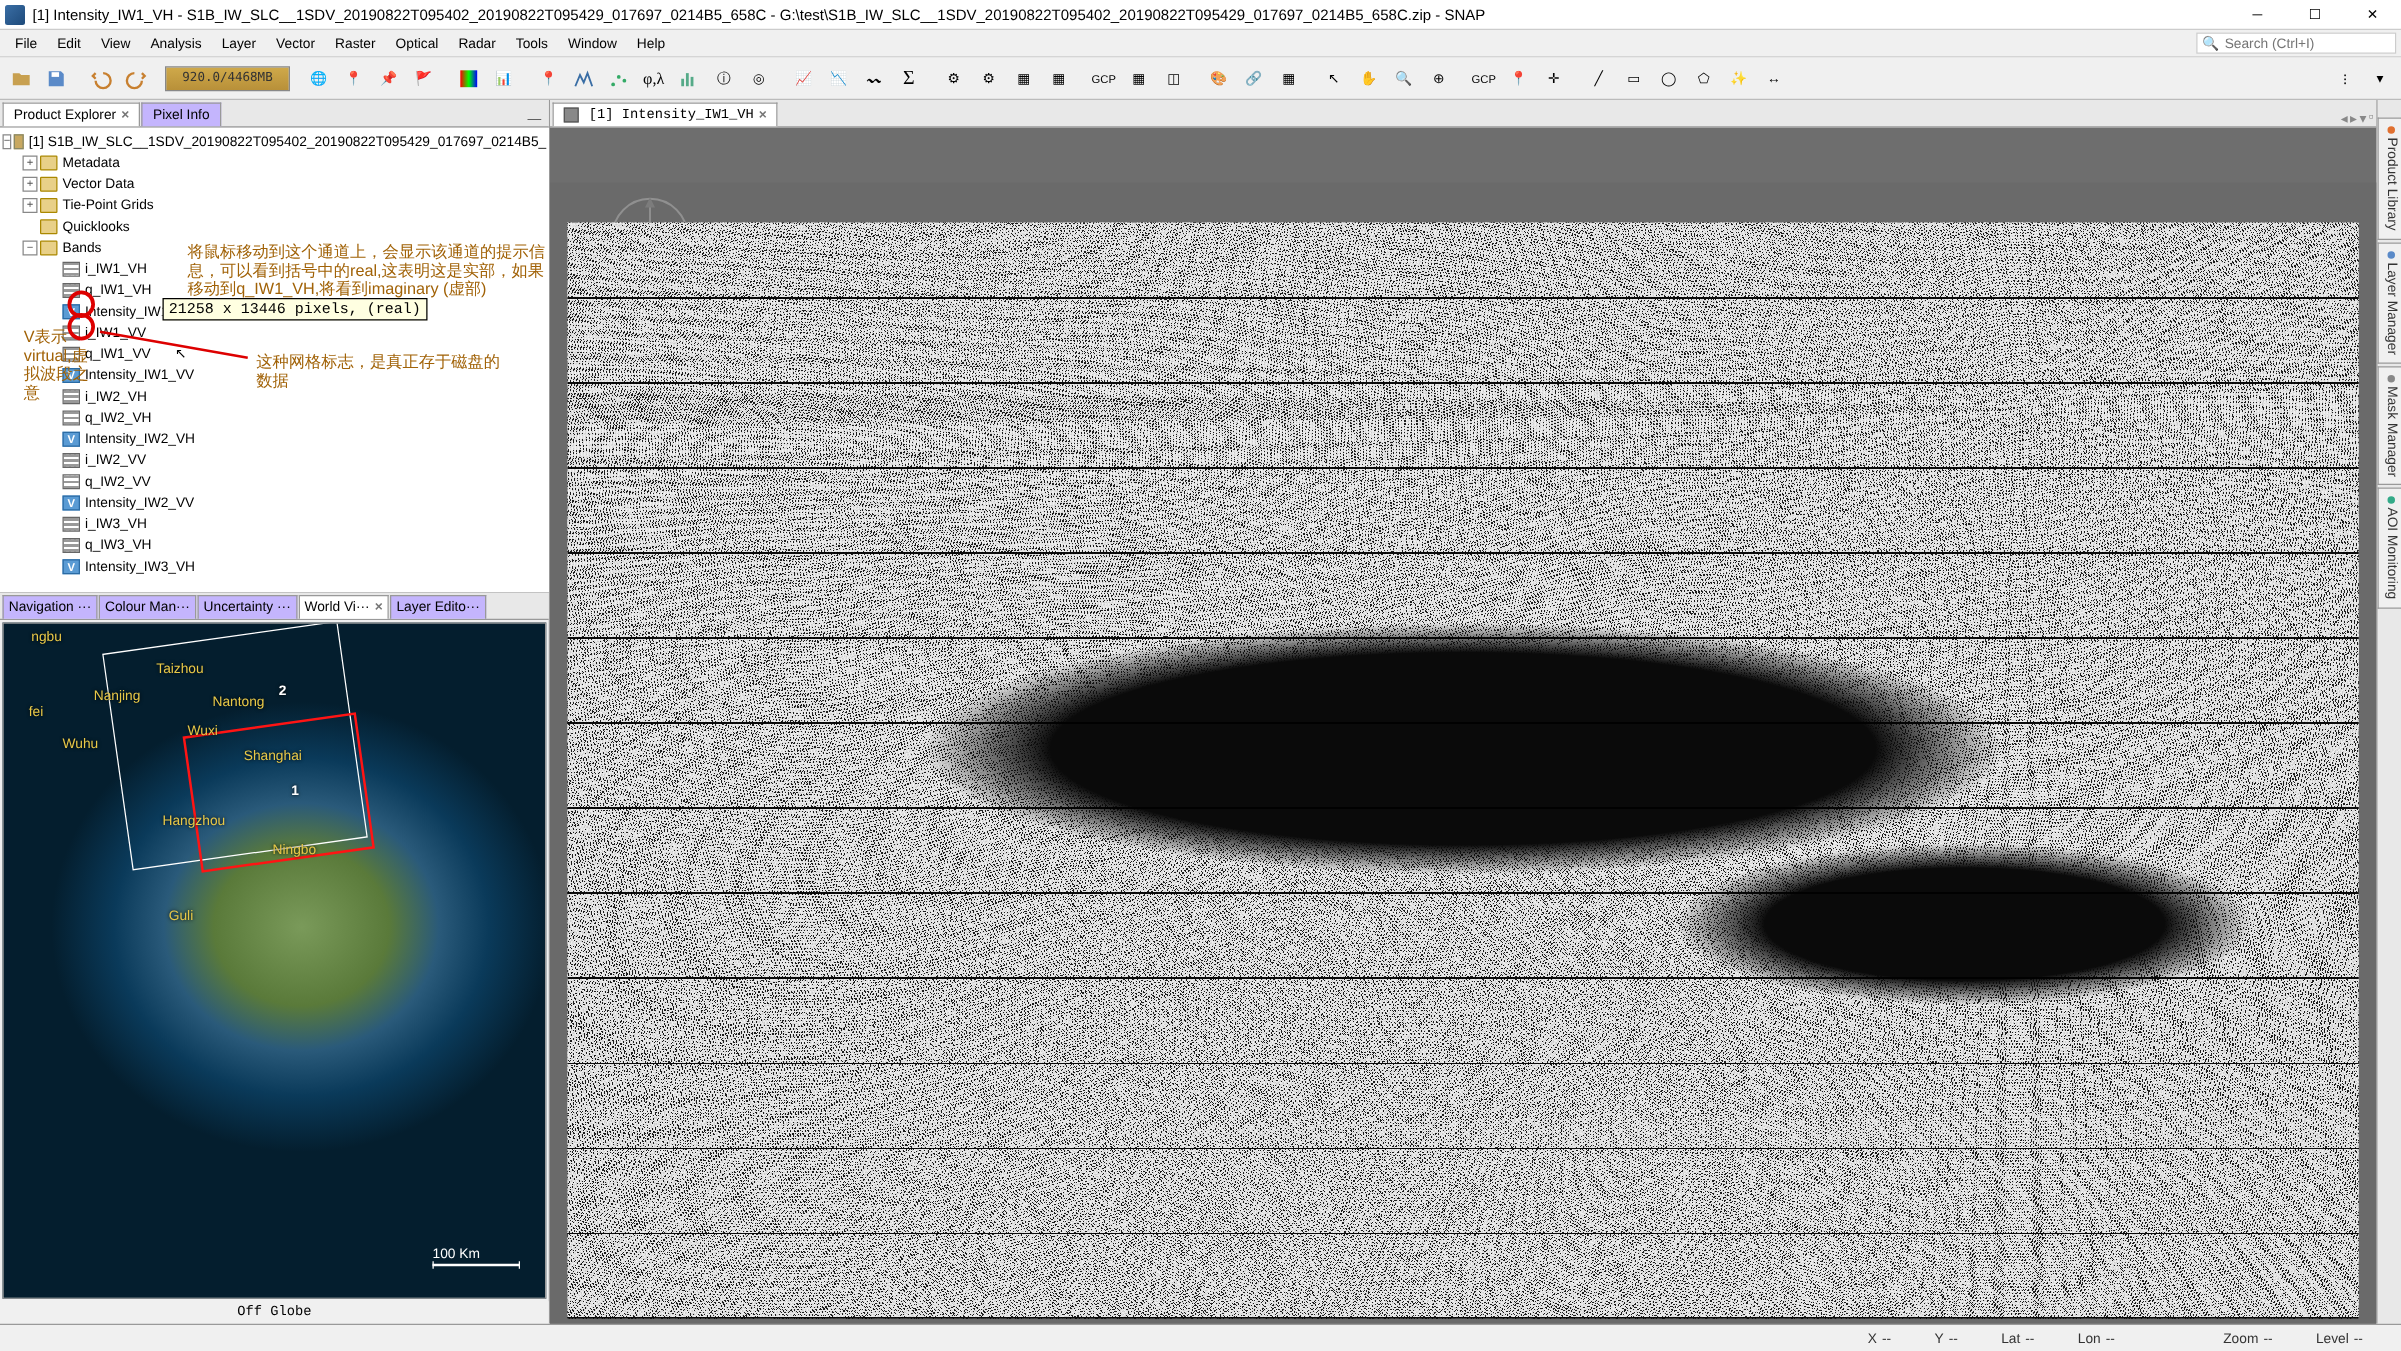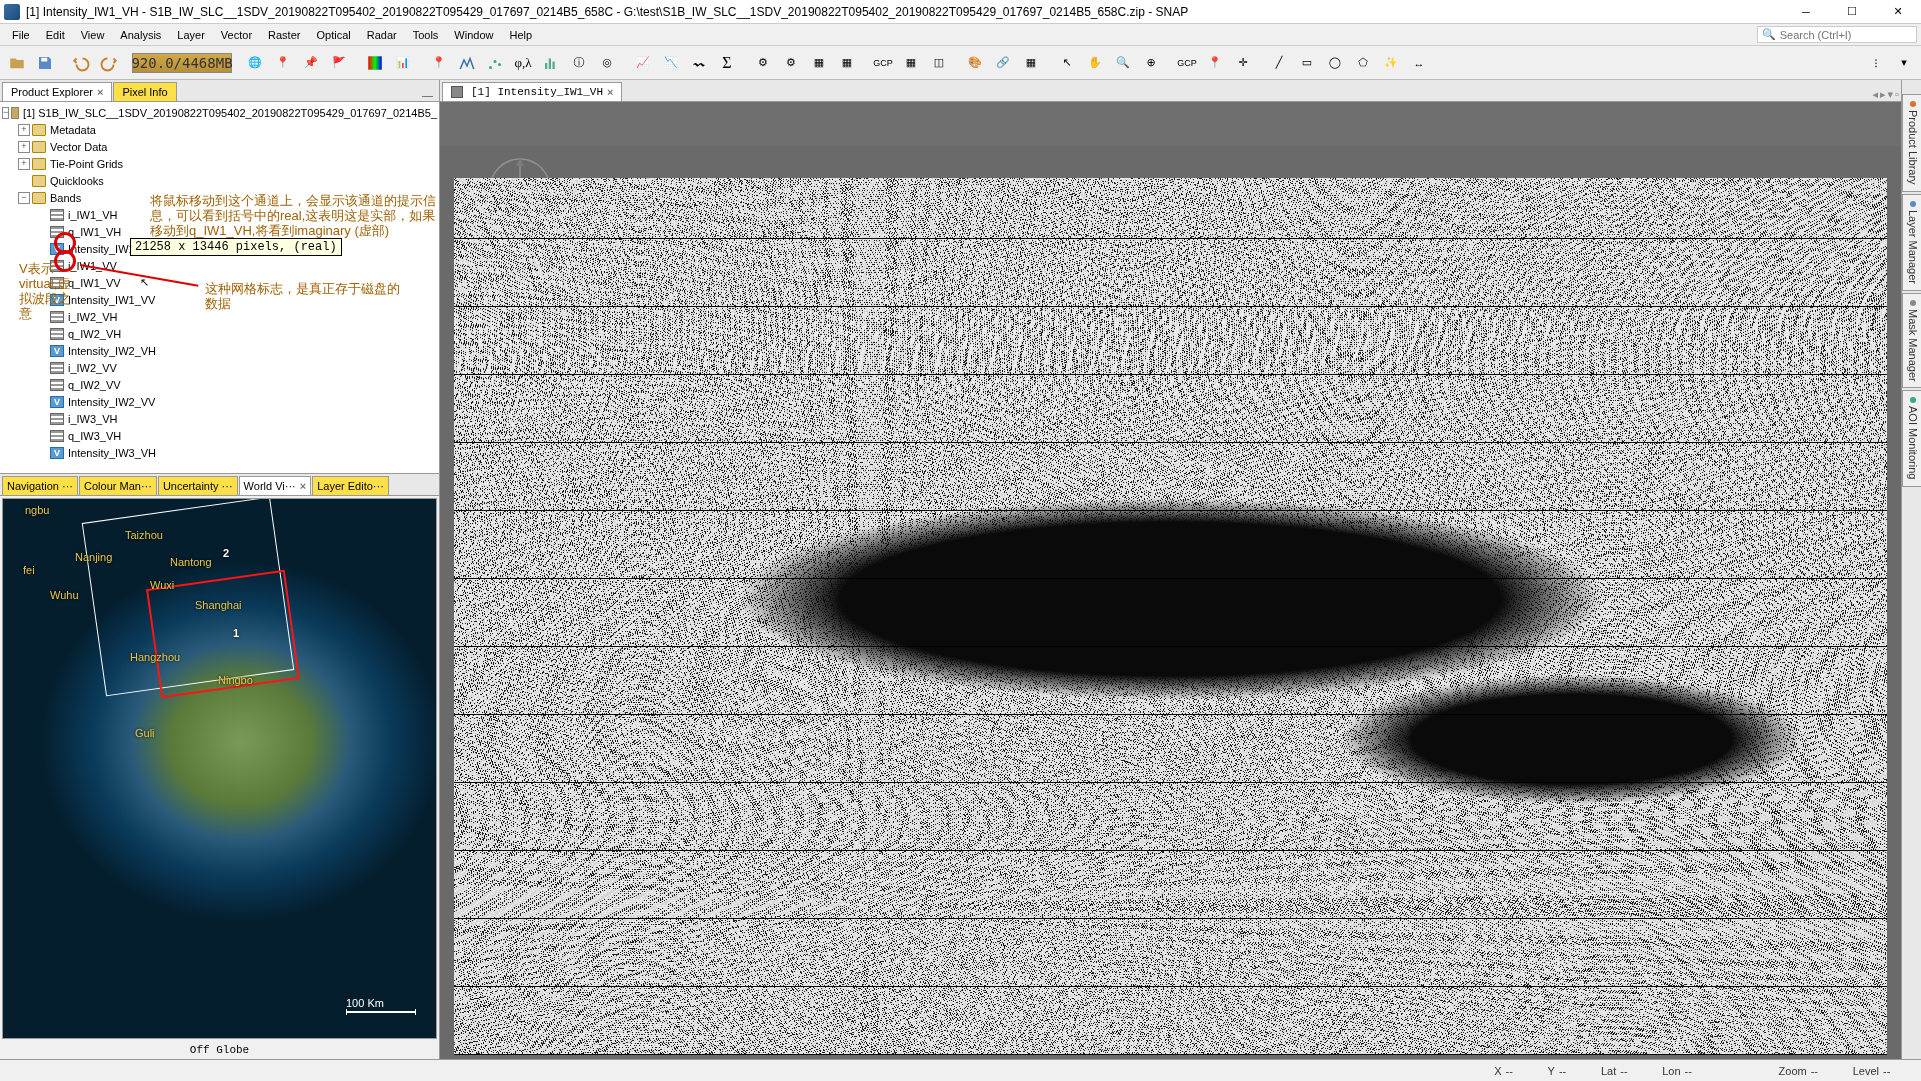--- a/index.html
+++ b/index.html
@@ -15,32 +15,32 @@
 
 .menubar { height: 22px; background: #f0f0f0; display: flex; align-items: center; padding: 0 4px; border-bottom:1px solid #ccc; }
 .menubar .menu-item { padding: 2px 8px; color:#000; }
 .menubar .search-box { margin-left:auto; display:flex; align-items:center; border:1px solid #ccc; background:#fff; padding:1px 4px; width:160px; }
 .menubar .search-box input { border:none; outline:none; width:100%; font-size:11px; color:#888; }
 
 
 .toolbar { height: 34px; background:#f0f0f0; border-bottom:1px solid #bbb; display:flex; align-items:center; padding:0 4px; gap:2px; }
 .tbtn { width:26px; height:26px; display:flex;align-items:center;justify-content:center; border:1px solid transparent; border-radius:2px; }
 .tsep { width:6px; }
-.progress-widget { width:100px; height:20px; background:linear-gradient(#cfa94a,#b89039); border:1px solid #888; display:flex;align-items:center;justify-content:center; font-size:14px; color:#333; font-family:monospace; }
+.progress-widget { width:100px; height:20px; background:linear-gradient(#cfa94a,#b89039); border:1px solid #888; display:flex;align-items:center;justify-content:center; font-size:10px; color:#333; font-family:monospace; }
 .tool-dropdown { margin-left:auto; display:flex; gap:2px; }
 
 
 .main-area { flex:1; display:flex; min-height:0; }
 
 
 .left-col { width:440px; display:flex; flex-direction:column; border-right:1px solid #999; background:#f0f0f0; }
 
 
 .tab-strip { height:22px; background:#e8e8e8; border-bottom:1px solid #999; display:flex; align-items:flex-end; padding-left:2px; position:relative; }
-.tab { padding:3px 8px; background:#fde047; border:1px solid #999; border-bottom:none; margin-right:1px; display:flex; align-items:center; gap:4px; font-size:11px; }
+.tab { padding:3px 8px; background:#c4b5fd; border:1px solid #999; border-bottom:none; margin-right:1px; display:flex; align-items:center; gap:4px; font-size:11px; }
 .tab.active { background:#fff; }
 .tab .x { color:#777; font-weight:bold; }
 .tab-strip .min-btn { margin-left:auto; padding:0 6px; color:#555; }
 
 
 .tree-container { flex:0 0 372px; background:#fff; overflow:auto; border-bottom:1px solid #999; position:relative; }
 .tree-container::-webkit-scrollbar { width:16px; height:16px; }
 .tree-container::-webkit-scrollbar-track { background:#f0f0f0; }
 .tree-container::-webkit-scrollbar-thumb { background:#c0c0c0; border:1px solid #999; }
 .tree { padding:2px; font-family:"Courier New",monospace; font-size:12px; color:#000; }

